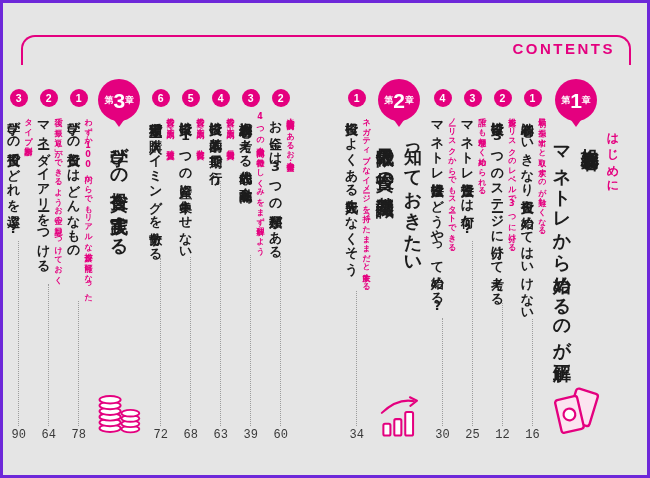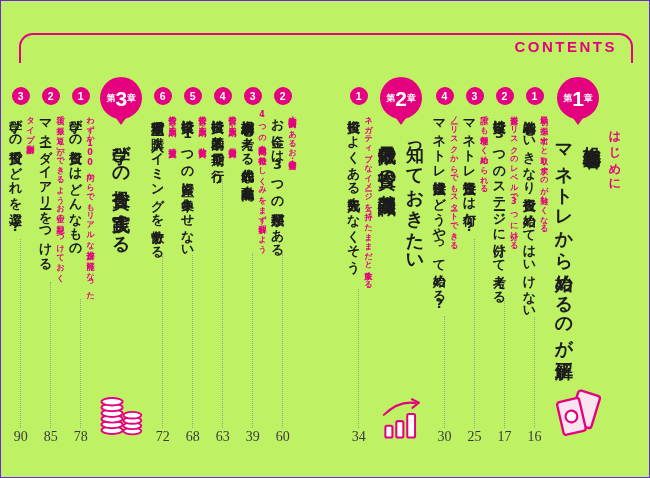--- a/index.html
+++ b/index.html
@@ -3,22 +3,22 @@
 <meta charset="utf-8">
 <style>
   :root{
     --accent:#e4007f;
     --ink:#1c1c1c;
     --leader:#9c9c9c;
   }
   *{box-sizing:border-box;margin:0;padding:0;}
   body{background:#fff;font-family:"DejaVu Sans",sans-serif;}
   .page{
-    position:relative;width:650px;height:478px;background:#bef264;
-    border:1px solid #6d28d9;overflow:hidden;
+    position:relative;width:650px;height:478px;background:#e5e5e5;
+    border:3px solid #6d28d9;overflow:hidden;
   }
   
   .top-bracket{
     position:absolute;left:18px;right:16px;top:32px;height:30px;
     border:2px solid var(--accent);border-bottom:none;
     border-radius:14px 14px 0 0;
   }
   .contents-label{
     position:absolute;top:37px;right:32px;color:var(--accent);
     font-family:"Liberation Sans",sans-serif;font-weight:bold;
@@ -81,22 +81,22 @@
   }
   .vtext .main{
     display:block;color:var(--ink);font-size:13px;line-height:1.25;
     font-weight:700;letter-spacing:0.5px;
   }
   .leader{
     flex:1;width:0;border-left:1.5px dotted var(--leader);
     margin:4px 0 3px;min-height:6px;
   }
   .page-num{
-    font-size:14px;color:#3a3a3a;height:12px;line-height:12px;
-    font-family:Liberation Serif, serif;flex:none;text-align:center;
+    font-size:12px;color:#3a3a3a;height:12px;line-height:12px;
+    font-family:Liberation Mono, monospace;flex:none;text-align:center;
   }
   .gutter{width:46px;flex:none;}
 </style>
 </head>
 <body>
 
 <div class="page">
   <div class="top-bracket"></div>
   <div class="contents-label">CONTENTS</div>
 
@@ -138,21 +138,21 @@
           <div class="leader"></div>
           <span class="page-num">16</span>
         </div>
         <div class="item-col">
           <span class="num-circle">2</span>
           <div class="vtext">
             <span class="sub">投資をリスクのレベルで3つに分ける</span>
             <span class="main">投資は3つのステージに分けて考える</span>
           </div>
           <div class="leader"></div>
-          <span class="page-num">17</span>
+          <span class="page-num">12</span>
         </div>
         <div class="item-col">
           <span class="num-circle">3</span>
           <div class="vtext">
             <span class="sub">誰でも無理なく始められる</span>
             <span class="main">マネトレ投資法とは何か?</span>
           </div>
           <div class="leader"></div>
           <span class="page-num">25</span>
         </div>
@@ -289,21 +289,21 @@
           <div class="leader"></div>
           <span class="page-num">78</span>
         </div>
         <div class="item-col">
           <span class="num-circle">2</span>
           <div class="vtext">
             <span class="sub">後で「振り返り」ができるようお金の日記をつけておく</span>
             <span class="main">マネーダイアリーをつける</span>
           </div>
           <div class="leader"></div>
-          <span class="page-num">85</span>
+          <span class="page-num">64</span>
         </div>
         <div class="item-col">
           <span class="num-circle">3</span>
           <div class="vtext">
             <span class="sub">タイプ別診断</span>
             <span class="main">学びの投資でどれを選ぶ?</span>
           </div>
           <div class="leader"></div>
           <span class="page-num">90</span>
         </div>

